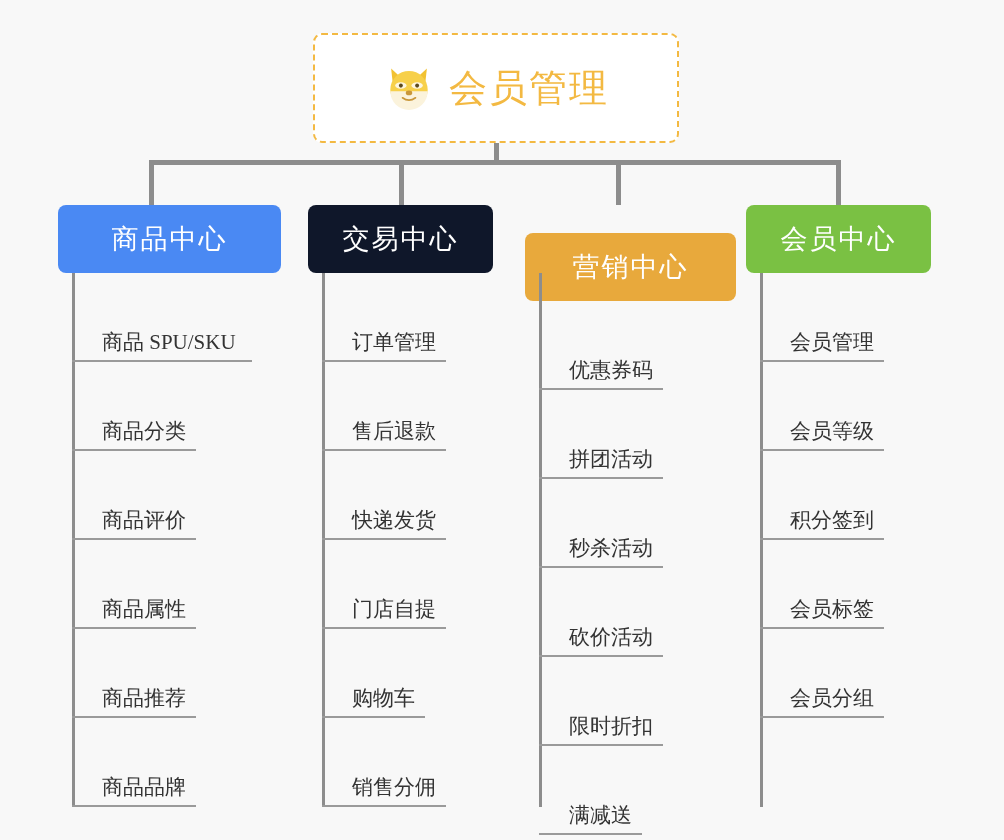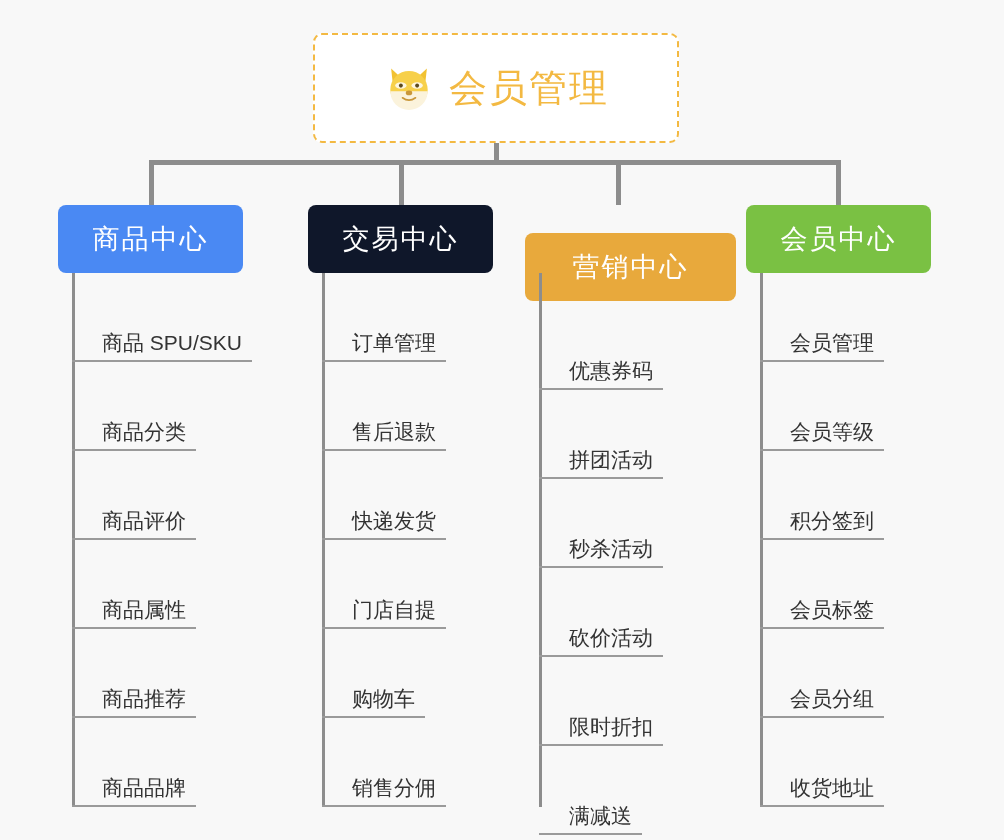--- a/index.html
+++ b/index.html
@@ -95,36 +95,37 @@
     height: 89px;
   }
   .leaf-label {
     position: absolute;
     left: 44px;
     bottom: 9px;
     font-size: 21px;
     color: #333333;
     white-space: nowrap;
     line-height: 1;
+    font-family: Liberation Serif, serif;
   }
   .leaf-rule {
     position: absolute;
     left: 14px;
     bottom: 0;
     height: 2px;
     background: #9a9a9a;
   }
 
   
   #col-0 { left: 58px;  width: 260px; }
   #col-1 { left: 308px; width: 220px; }
   #col-2 { left: 525px; width: 210px; }
   #col-3 { left: 746px; width: 200px; }
 
-  #col-0 .col-header { width: 185px; background: #4a89f3; text-align: center; }
+  #col-0 .col-header { width: 223px; background: #4a89f3; text-align: center; }
   #col-1 .col-header { width: 185px; background: #e55c5c; }
   #col-2 .col-header { width: 211px; background: #e8a93c; margin-top: 28px; }
   #col-3 .col-header { width: 185px; background: #7ac143; }
 </style>
 </head>
 <body>
 
 <div id="canvas" style="background: rgb(248, 248, 248);">
 
   <div id="root-node" style="border-color: rgb(243, 185, 66); background: rgb(255, 255, 255);">
@@ -262,20 +263,16 @@
         <span class="leaf-rule" style="width: 124px;"></span>
       </li>
       <li class="leaf">
         <span class="leaf-label">会员标签</span>
         <span class="leaf-rule" style="width: 124px;"></span>
       </li>
       <li class="leaf">
         <span class="leaf-label">会员分组</span>
         <span class="leaf-rule" style="width: 124px;"></span>
       </li>
-      <li class="leaf">
-        <span class="leaf-label">收货地址</span>
-        <span class="leaf-rule" style="width: 124px;"></span>
-      </li>
     </ul>
   </div>
 
 </div>
 
 </body></html>

